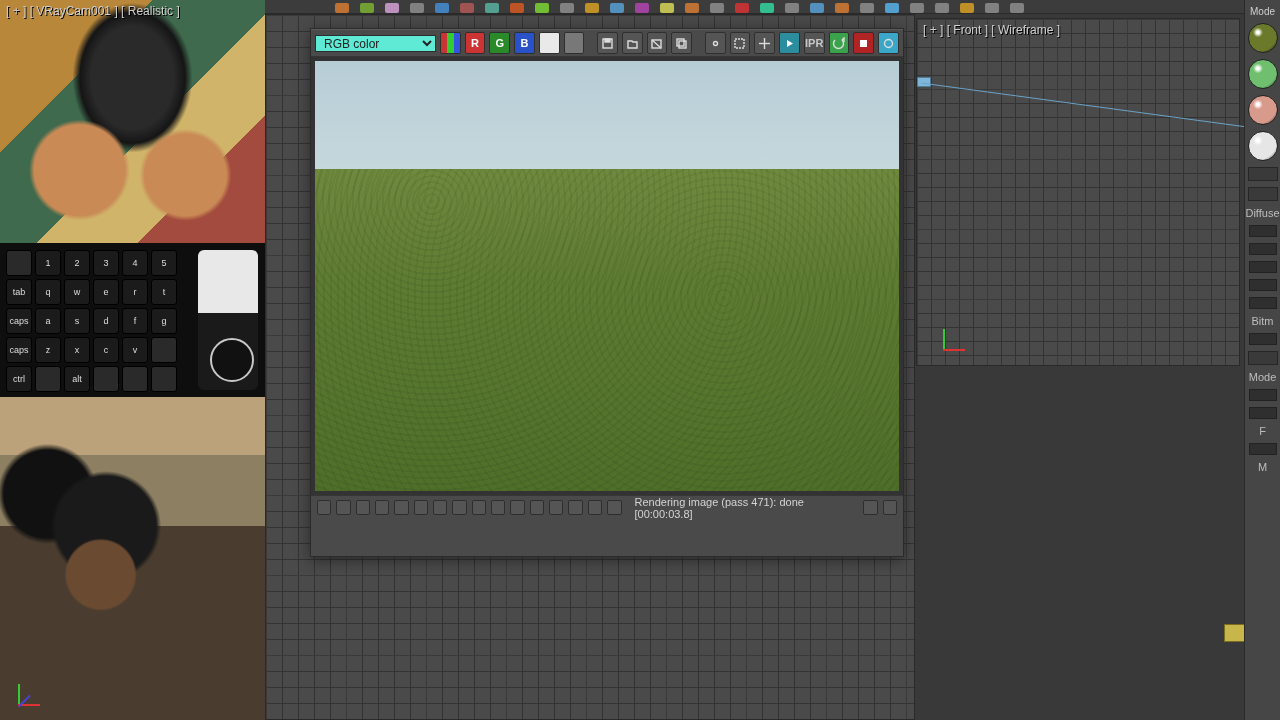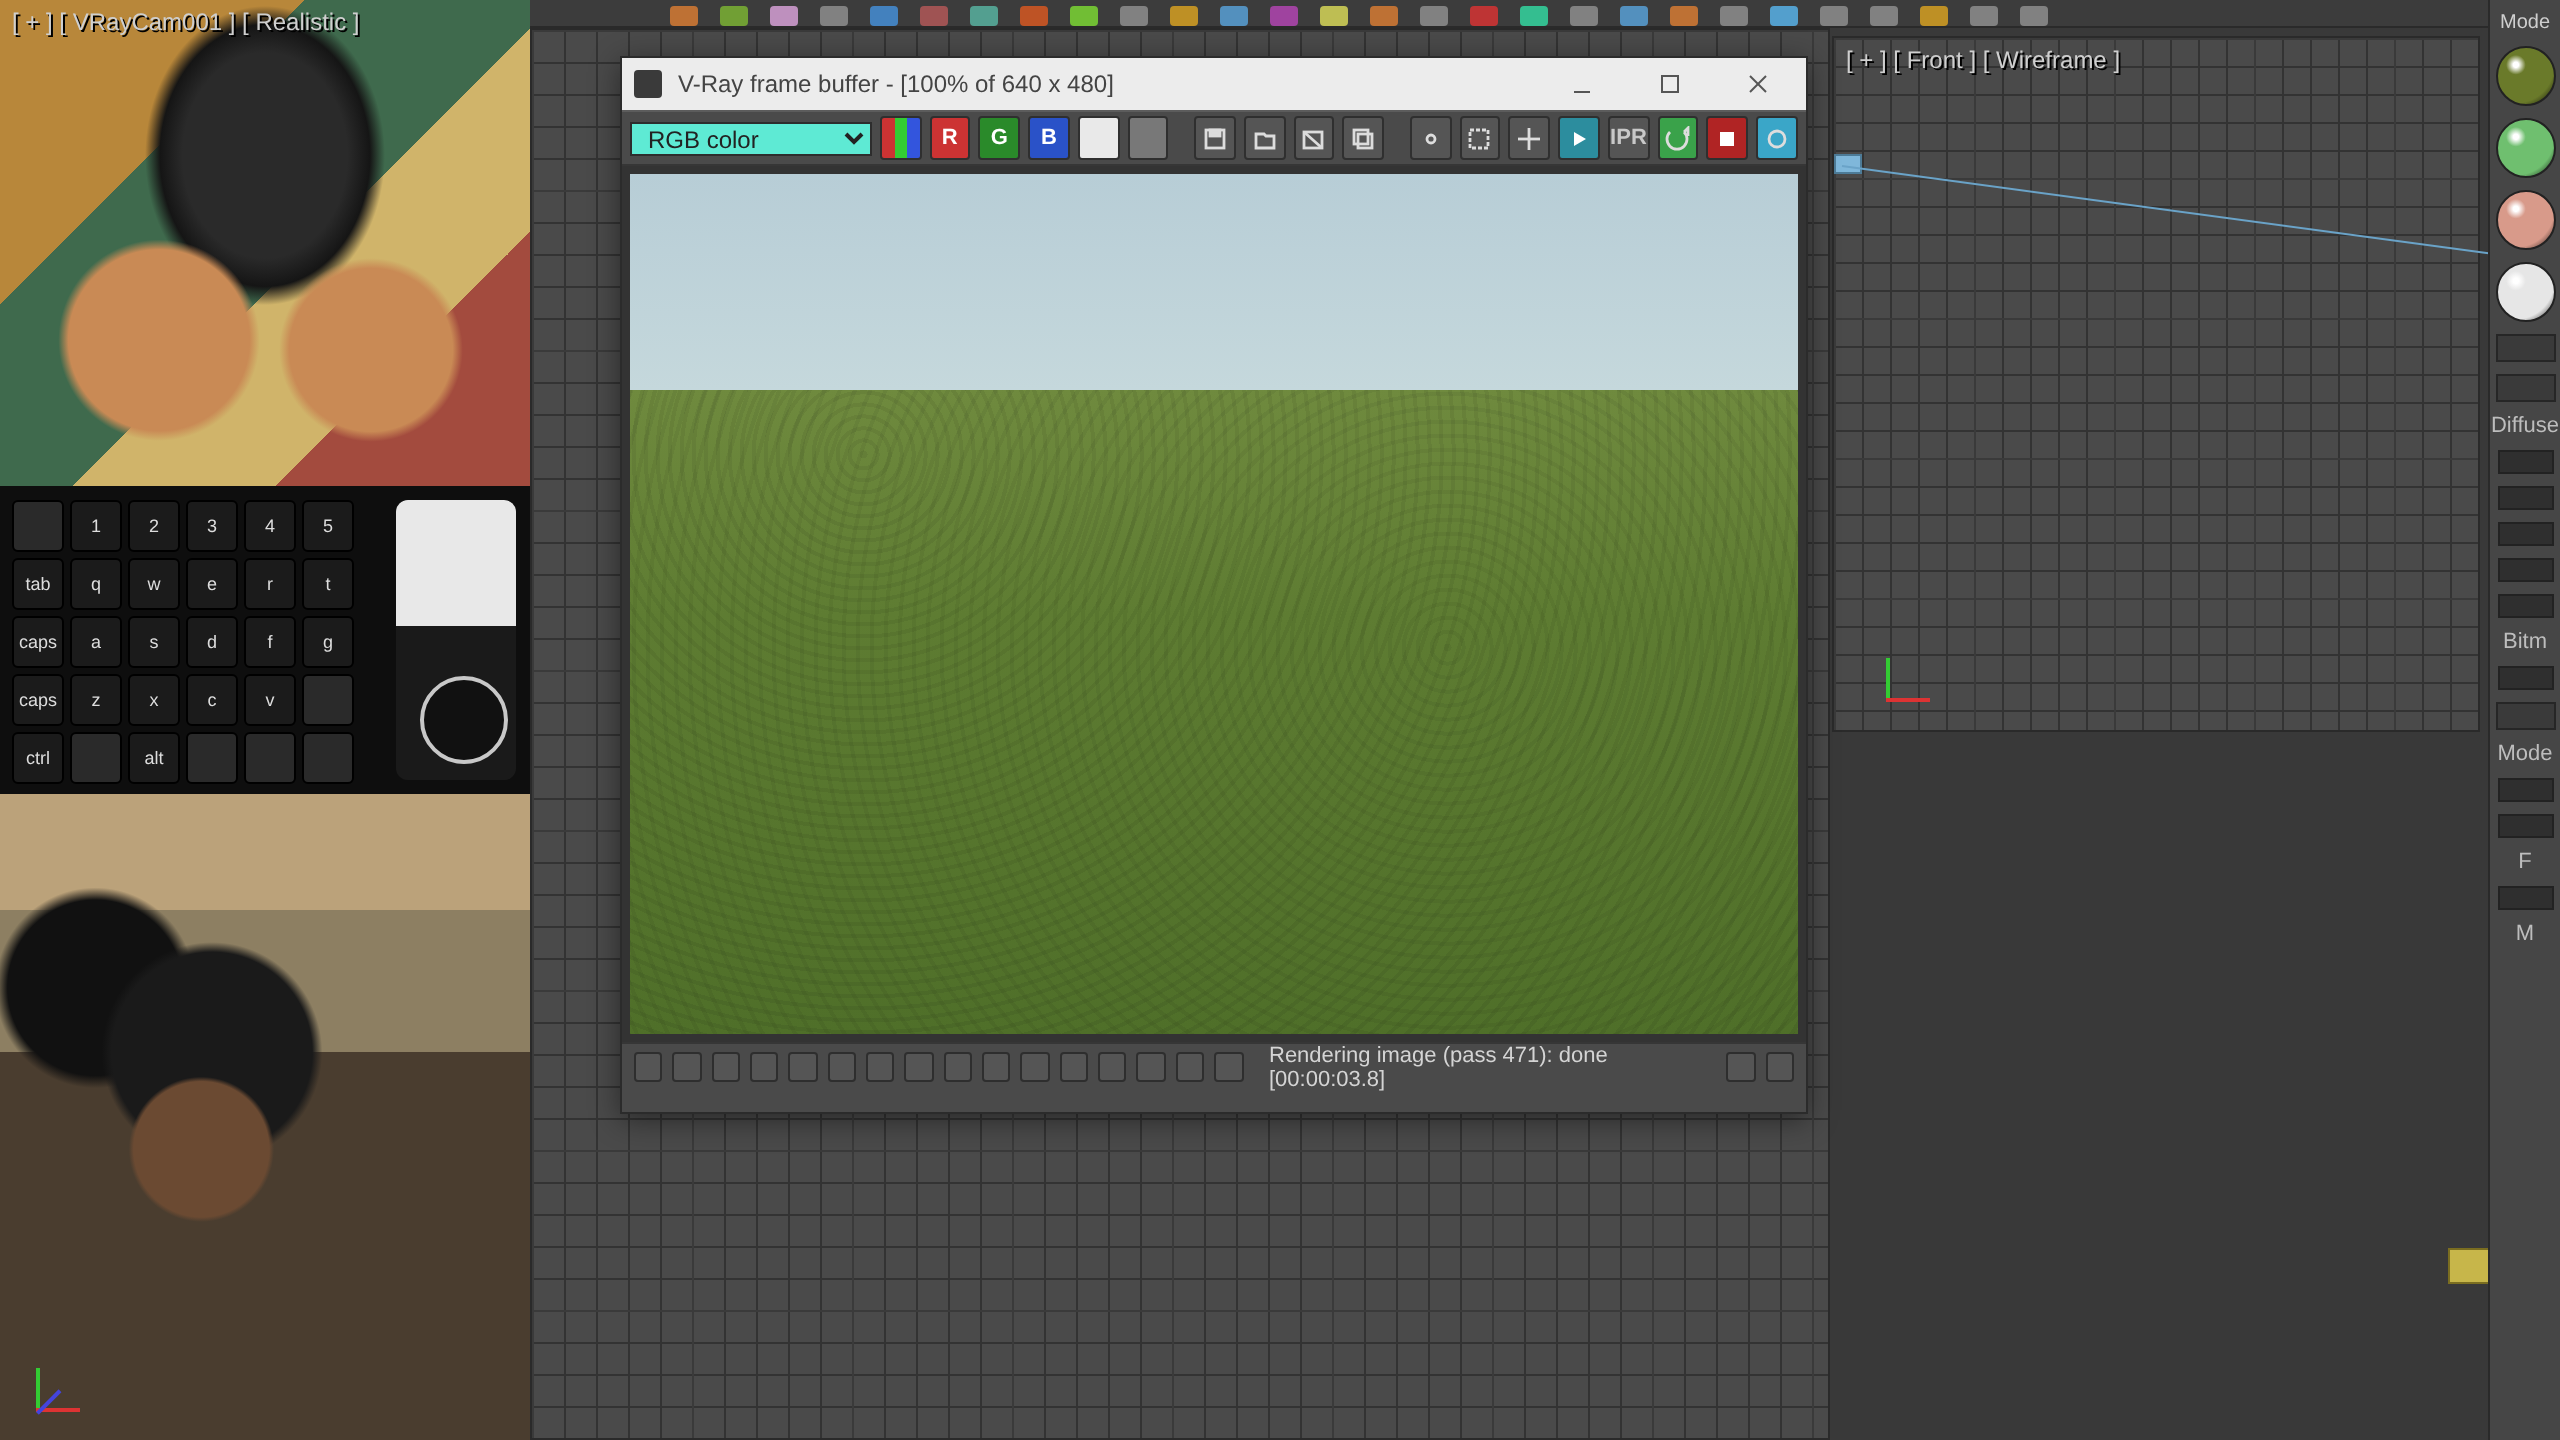--- a/index.html
+++ b/index.html
@@ -209,41 +209,20 @@
     <div id="persp-cam"></div>
   </div>
   <div id="giz-persp" class="gizmo">
       <div class="gy"></div>
       <div class="gx"></div>
       <div class="gz"></div>
     </div>
 </div>
 
 <div id="vfb">
-  <div id="vfb-title">
-    <span class="tico"></span>
-    <span>V-Ray frame buffer - [100% of 640 x 480]</span>
-    <span class="spacer"></span>
-    <div class="winbtn">
-        <svg>
-          <line x1="1" y1="9" x2="9" y2="9"></line>
-        </svg>
-      </div>
-    <div class="winbtn">
-        <svg>
-          <rect x="1" y="1" width="8" height="8"></rect>
-        </svg>
-      </div>
-    <div class="winbtn">
-        <svg>
-          <line x1="1" y1="1" x2="9" y2="9"></line>
-          <line x1="9" y1="1" x2="1" y2="9"></line>
-        </svg>
-      </div>
-  </div>
 
   <div id="vfb-toolbar">
     <select id="chan-sel">
       <option>RGB color</option>
     </select>
     <div class="tb rgb"></div>
     <div class="tb red">R</div>
     <div class="tb grn">G</div>
     <div class="tb blu">B</div>
     <div class="tb wht"></div>

